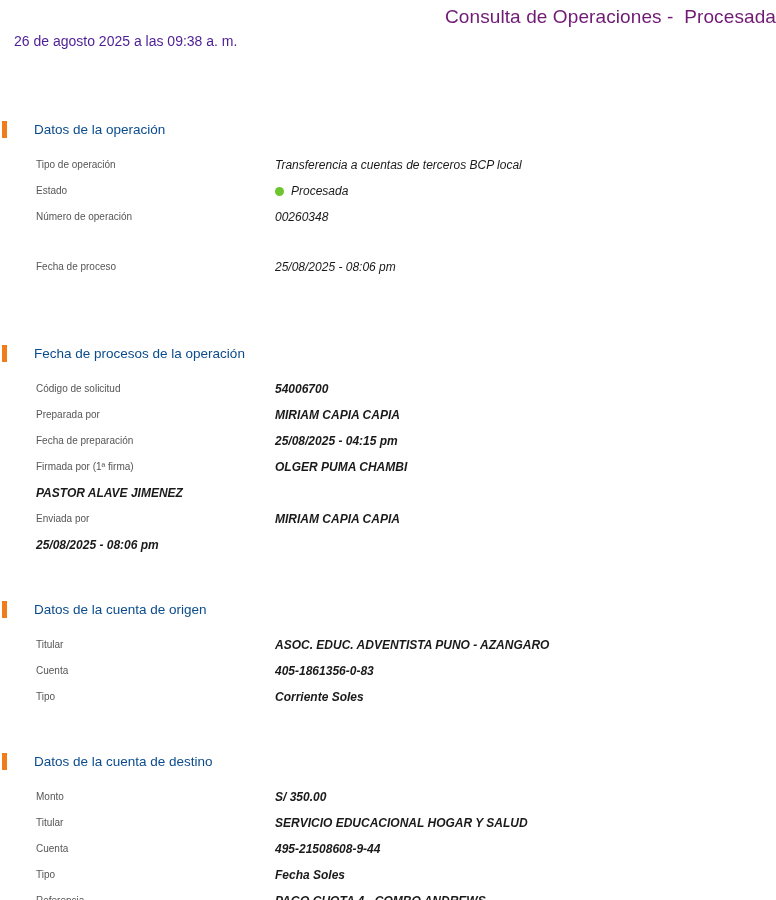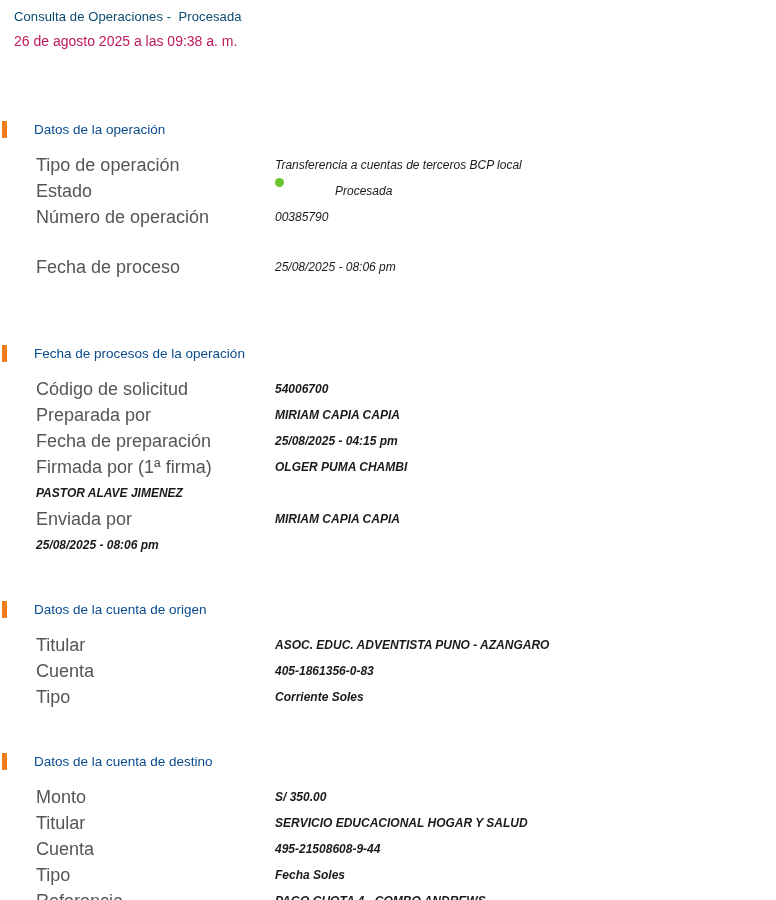--- a/index.html
+++ b/index.html
@@ -17,29 +17,30 @@
   .page {
     position: relative;
     width: 776px;
     padding: 0;
     box-sizing: border-box;
   }
   .header {
     padding: 6px 0 0 14px;
   }
   .doc-title {
-    font-size: 13px;
-    color: #0c4a6e;
+    font-size: 19px;
+    color: #701a75;
     letter-spacing: 0.1px;
     line-height: 22px;
     white-space: pre;
+    text-align: right;
   }
   .doc-subtitle {
     font-size: 14px;
-    color: #be185d;
+    color: #4c1d95;
     line-height: 22px;
     margin-top: 2px;
   }
   .section {
     margin-top: 0;
     padding-left: 2px;
     position: relative;
   }
   .section-head {
     display: flex;
@@ -63,37 +64,36 @@
     padding-left: 34px;
   }
   .row {
     display: flex;
     align-items: flex-start;
     line-height: 26px;
     min-height: 26px;
   }
   .row .label {
     flex: 0 0 239px;
-    font-size: 18px;
+    font-size: 10px;
     color: #555555;
     font-weight: normal;
   }
   .row .value {
     font-size: 12px;
     color: #1a1a1a;
     font-weight: bold;
     font-style: italic;
   }
   .row .value.normal {
     font-weight: normal;
   }
   .value-with-dot {
     display: flex;
-    align-items: flex-start;
-    gap: 44px;
+    align-items: center;
   }
   .status-dot {
     width: 9px;
     height: 9px;
     border-radius: 50%;
     background: #6ec42c;
     margin-right: 7px;
     flex: 0 0 auto;
   }
   .gap-sm { height: 24px; }
@@ -125,21 +125,21 @@
       </div>
       <div class="row">
         <div class="label">Estado</div>
         <div class="value-with-dot">
           <span class="status-dot"></span>
           <span class="value normal">Procesada</span>
         </div>
       </div>
       <div class="row">
         <div class="label">Número de operación</div>
-        <div class="value normal">00385790</div>
+        <div class="value normal">00260348</div>
       </div>
       <div class="gap-sm"></div>
       <div class="row">
         <div class="label">Fecha de proceso</div>
         <div class="value normal">25/08/2025 - 08:06 pm</div>
       </div>
     </div>
   </div>
 
   <div class="sec-gap-lg"></div>

